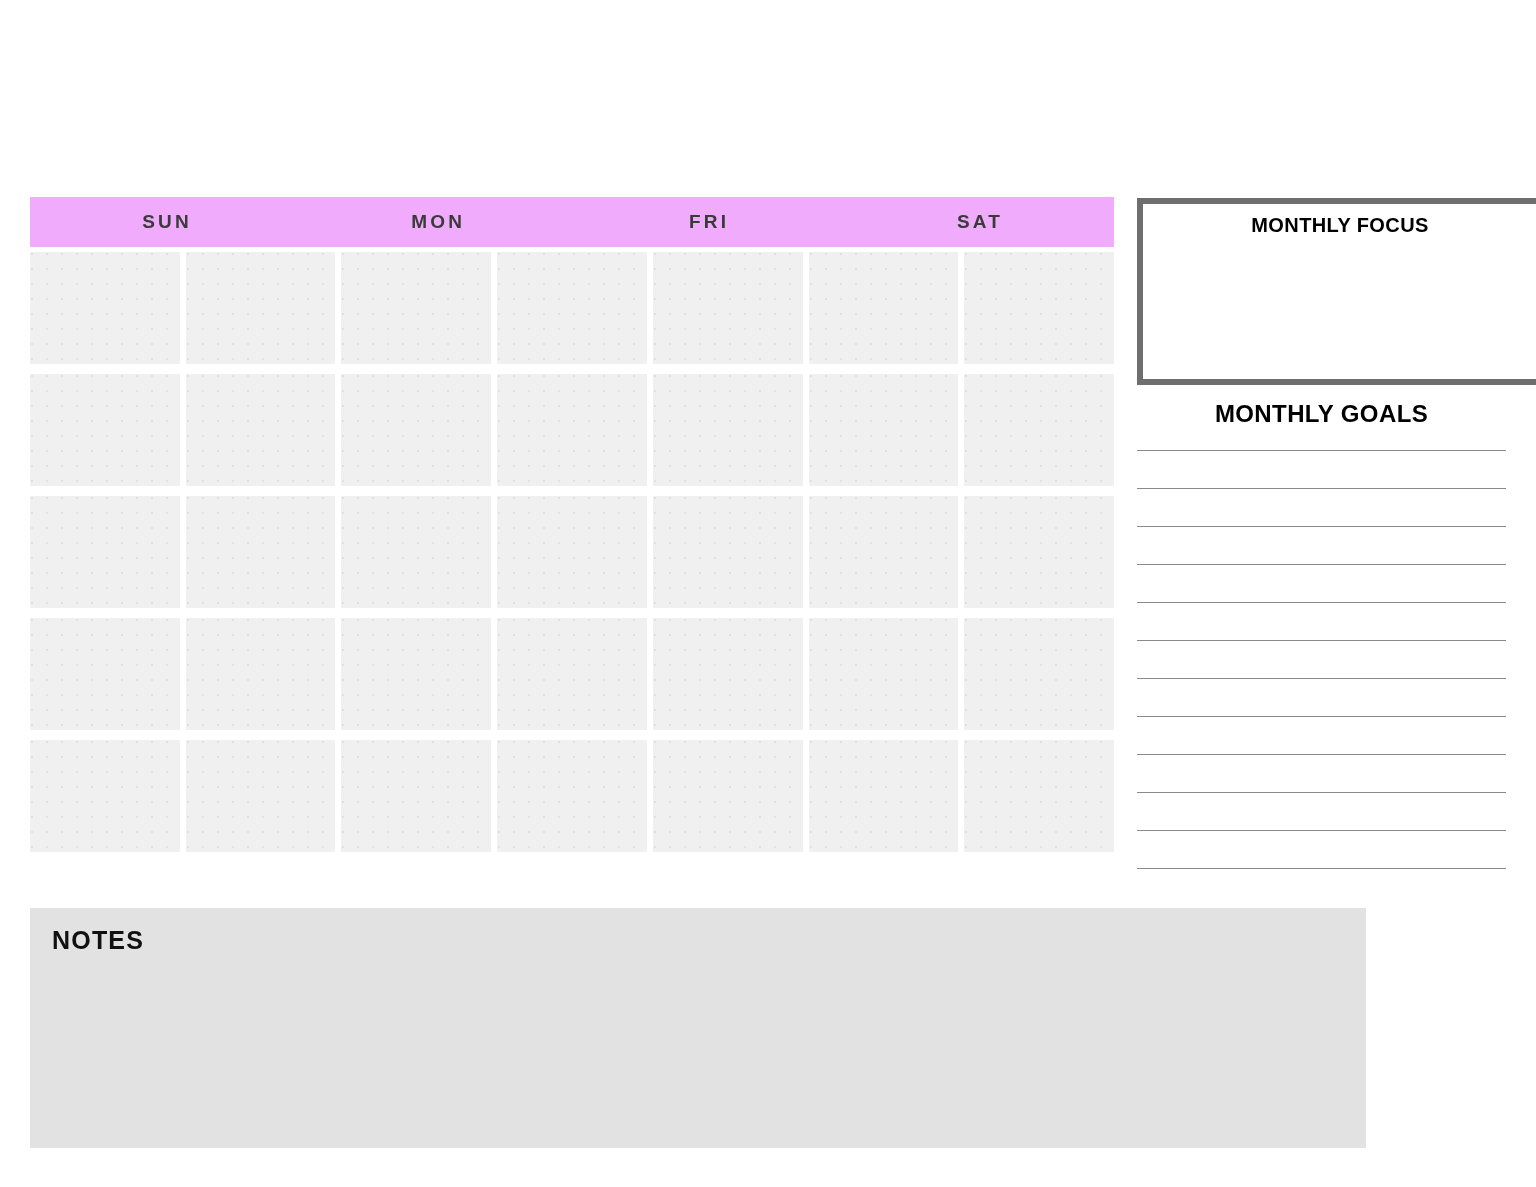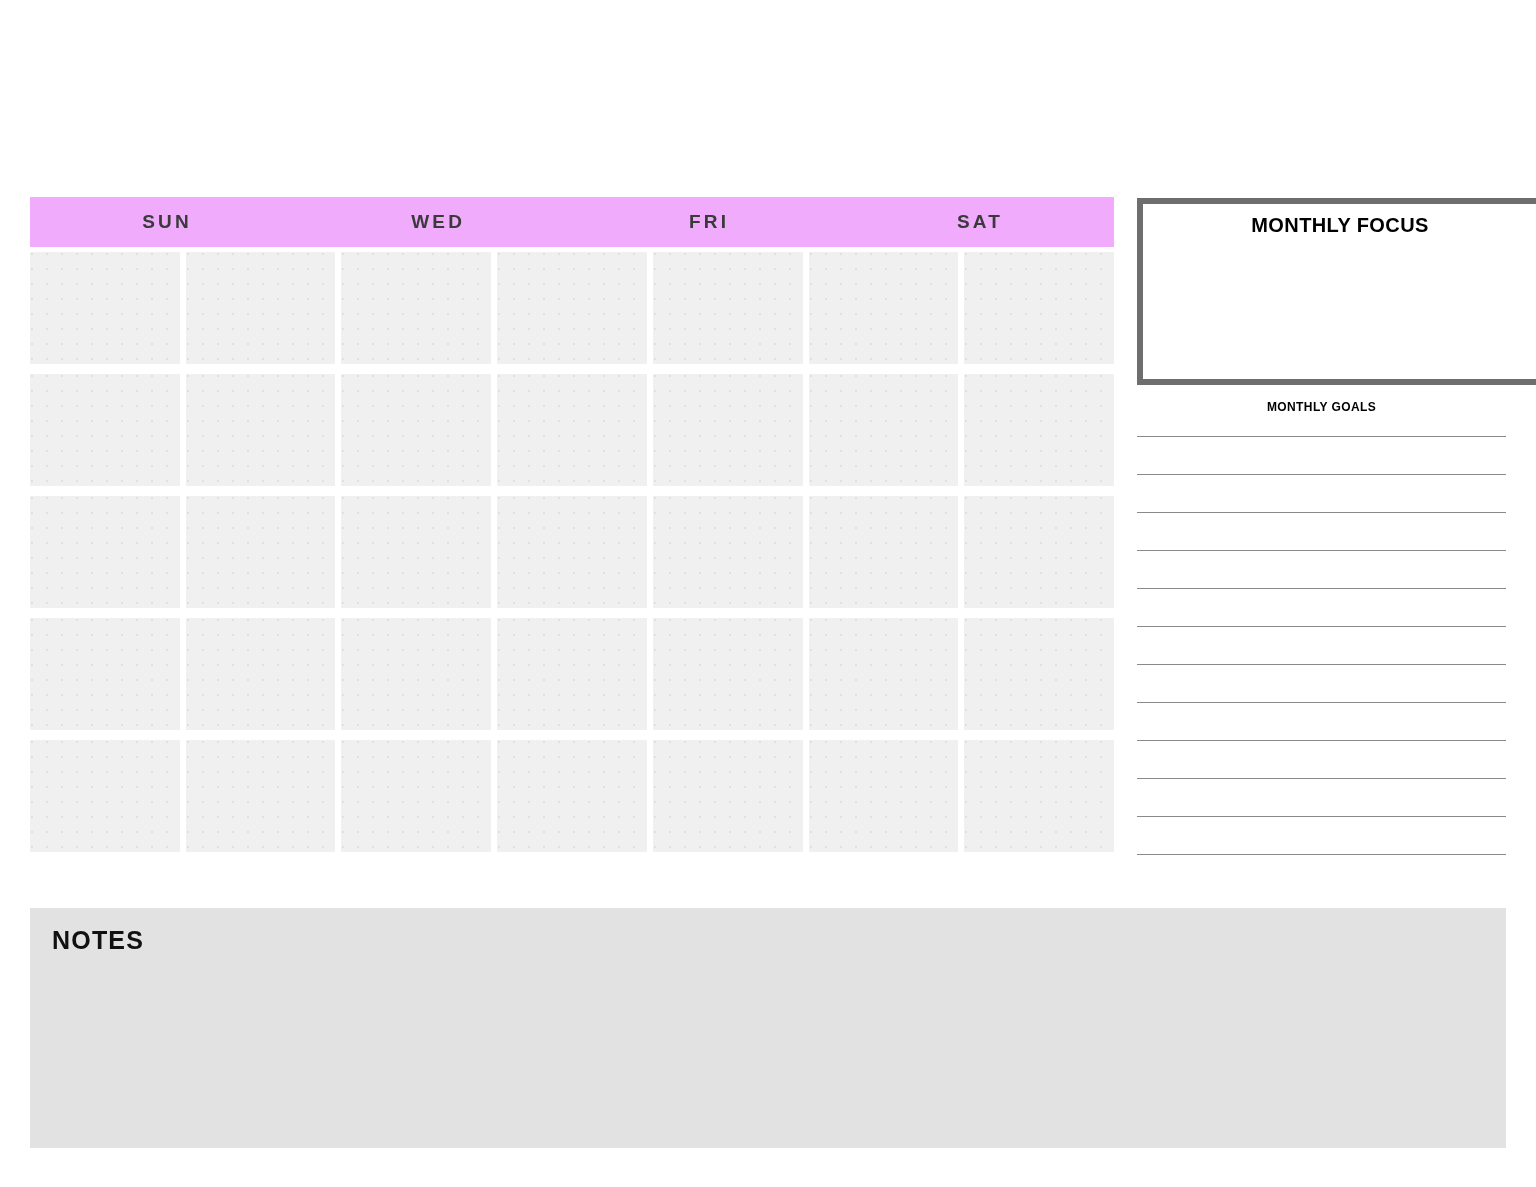--- a/index.html
+++ b/index.html
@@ -84,61 +84,61 @@
 
   
   .goals {
     position: absolute;
     left: 1137px;
     top: 400px;
     width: 369px;
   }
   .goals-title {
     text-align: center;
-    font-size: 12px;
+    font-size: 24px;
     font-weight: bold;
     letter-spacing: 0.4px;
     color: #000000;
   }
   .goals-lines {
     margin-top: 22px;
   }
   .goal-line {
     height: 37px;
     border-top: 1.4px solid #8a8a8a;
     width: 100%;
   }
 
   
   .notes {
     position: absolute;
     left: 30px;
     top: 908px;
-    width: 1476px;
+    width: 1336px;
     height: 240px;
     background: #e2e2e2;
   }
   .notes-title {
     font-size: 25px;
     font-weight: bold;
     letter-spacing: 1.2px;
     color: #111111;
     padding: 18px 0 0 22px;
   }
 </style>
 </head>
 <body>
 
 <div class="page">
 
   <div class="calendar">
 
     <div class="weekday-header">
       <div class="weekday-cell">SUN</div>
-      <div class="weekday-cell">WED</div>
+      <div class="weekday-cell">MON</div>
       <div class="weekday-cell">FRI</div>
       <div class="weekday-cell">SAT</div>
     </div>
 
     <div class="calendar-grid">
       <div class="day-cell"></div>
       <div class="day-cell"></div>
       <div class="day-cell"></div>
       <div class="day-cell"></div>
       <div class="day-cell"></div>

